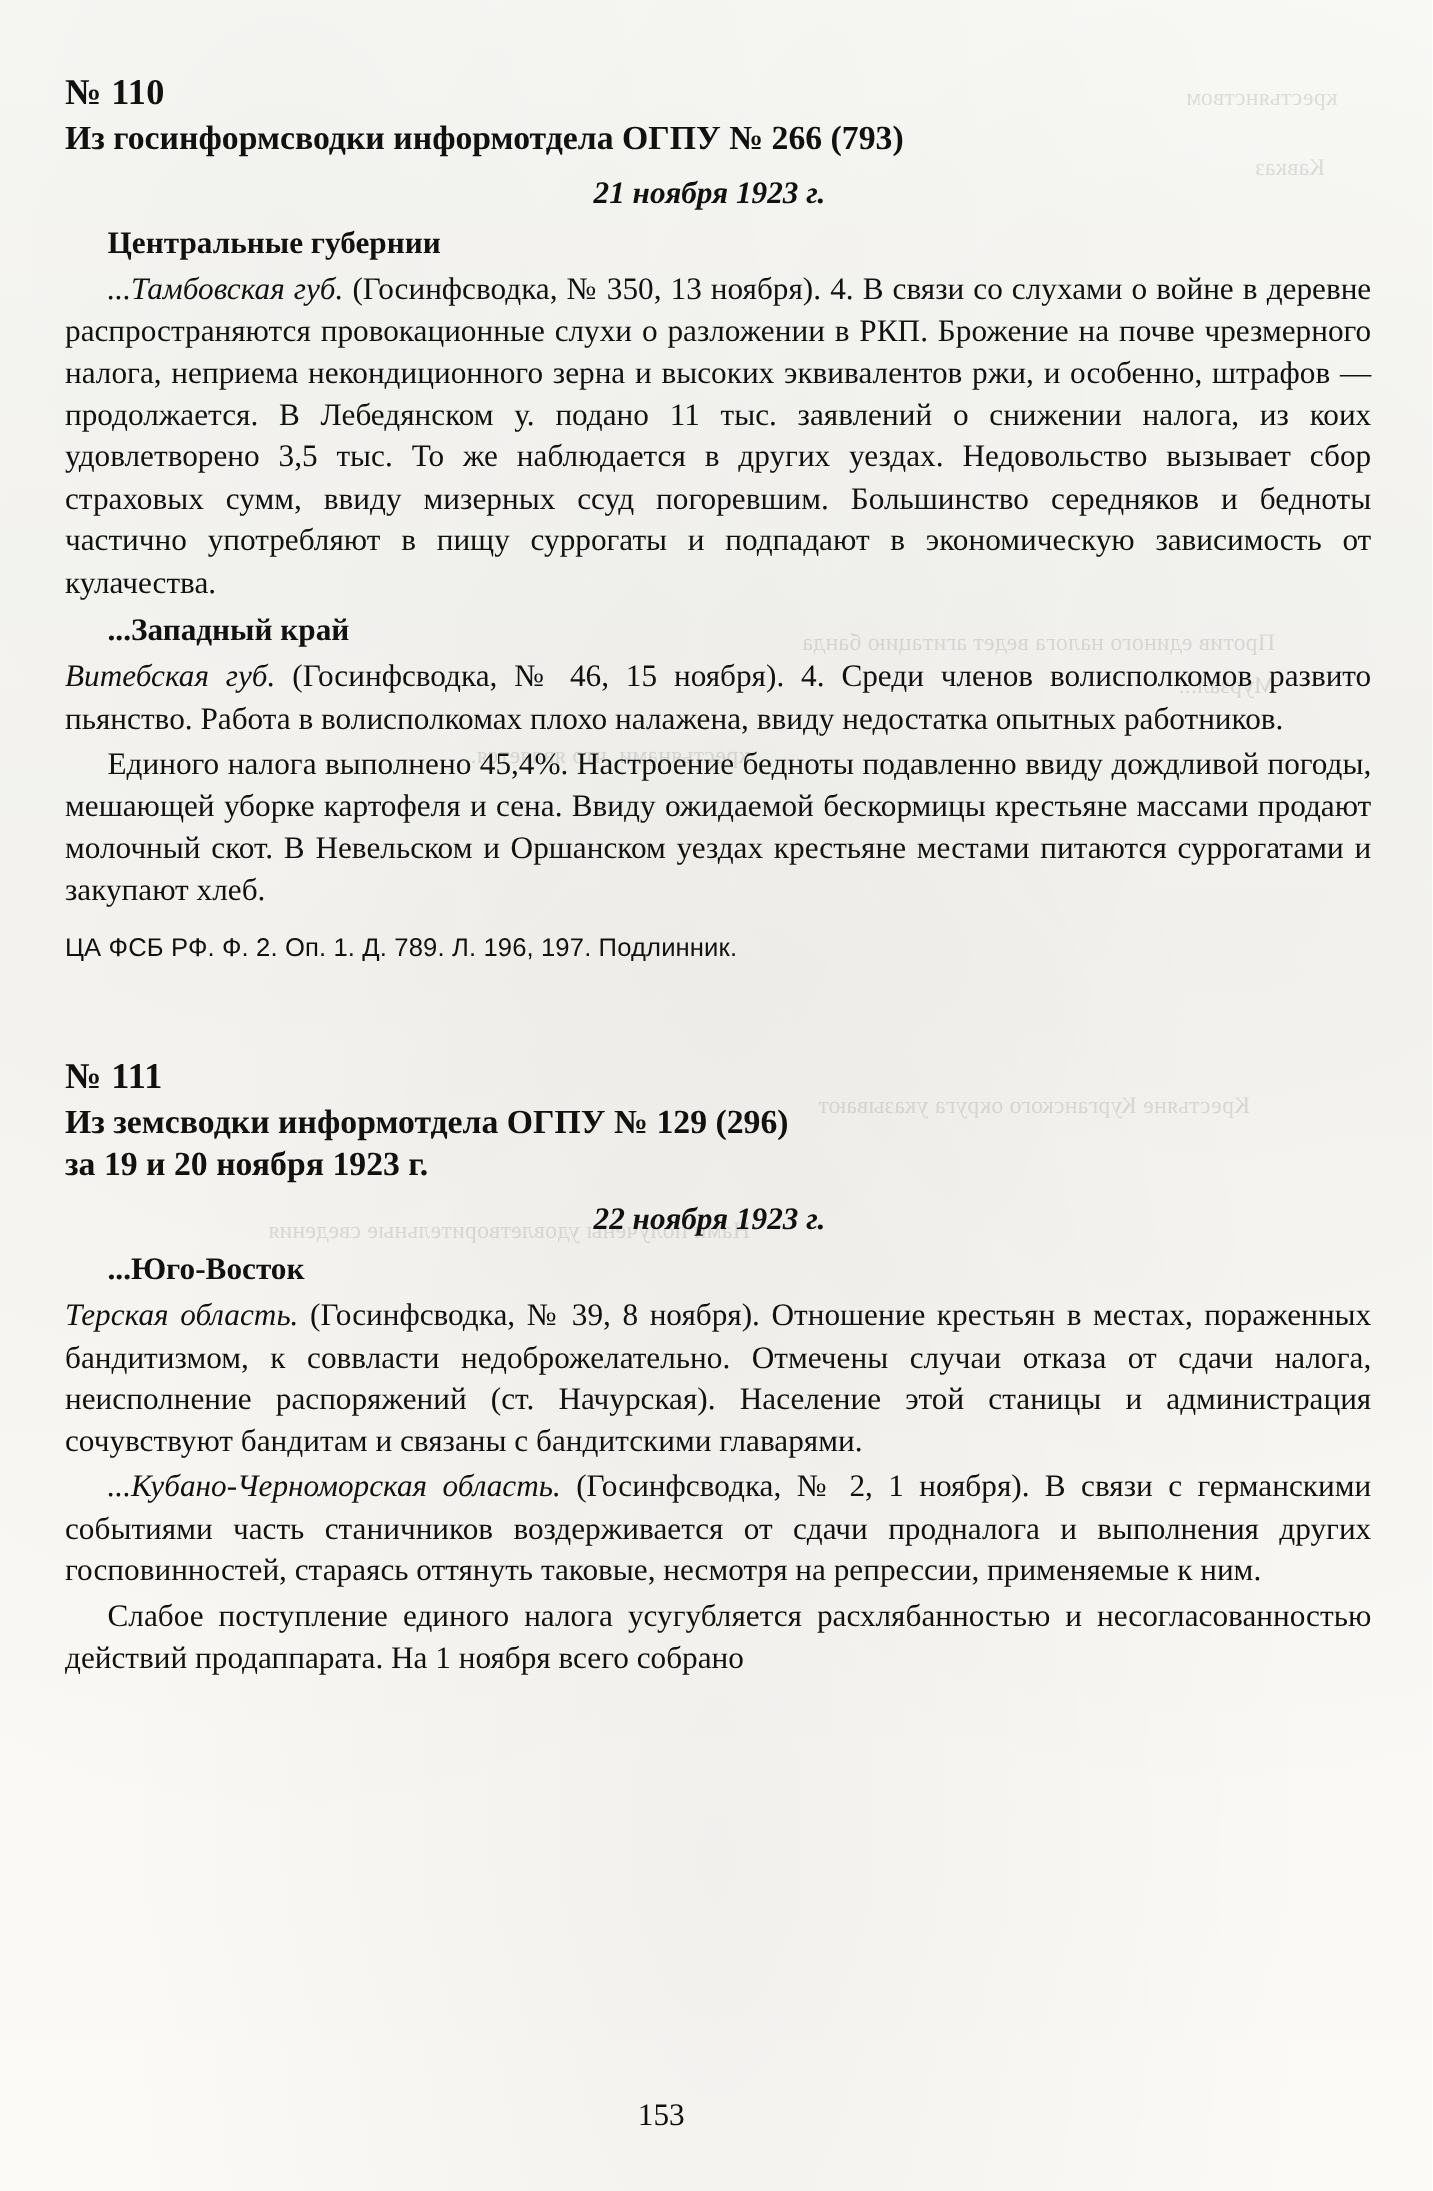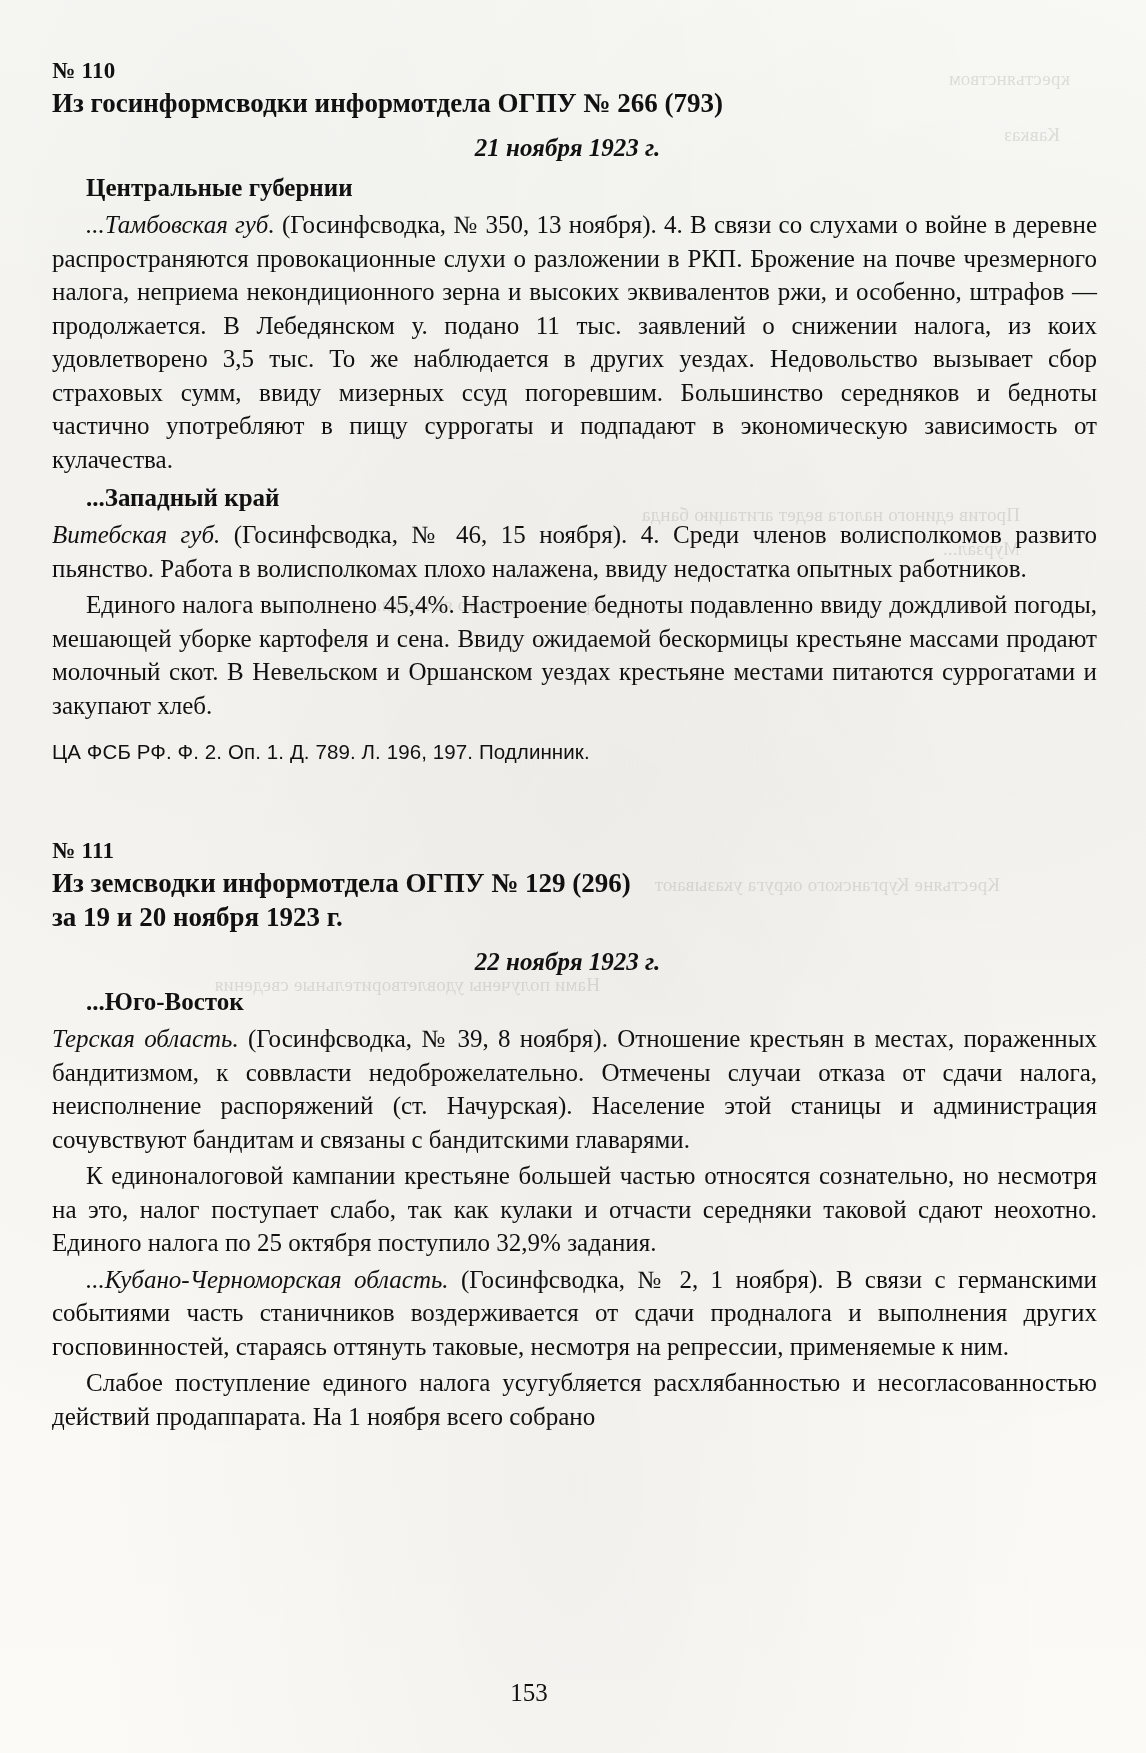--- a/index.html
+++ b/index.html
@@ -45,21 +45,21 @@
     pointer-events: none;
     user-select: none;
   }
   .content {
     position: absolute;
     left: 52px;
     top: 58px;
     width: 1045px;
   }
   .doc-num {
-    font-size: 23px;
+    font-size: 29px;
     font-weight: bold;
     letter-spacing: 0.3px;
     margin-bottom: 2px;
   }
   .doc-title {
     font-size: 27px;
     font-weight: bold;
     line-height: 34px;
     margin-bottom: 4px;
   }
@@ -138,21 +138,20 @@
     <div>
       <div class="doc-num">№ 111</div>
       <div class="doc-title">
         <div>Из земсводки информотдела ОГПУ № 129 (296)</div>
         <div>за 19 и 20 ноября 1923 г.</div>
       </div>
       <div class="doc-date">22 ноября 1923 г.</div>
 
       <div class="section-head">...Юго-Восток</div>
       <p class="body noindent"><span class="ital">Терская область.</span><span> (Госинфсводка, № 39, 8 ноября). Отношение крестьян в местах, пораженных бандитизмом, к соввласти недоброжелательно. Отмечены случаи отказа от сдачи налога, неисполнение распоряжений (ст. Начурская). Население этой станицы и администрация сочувствуют бандитам и связаны с бандитскими главарями.</span></p>
-      <p class="body"><span>К единоналоговой кампании крестьяне большей частью относятся сознательно, но несмотря на это, налог поступает слабо, так как кулаки и отчасти середняки таковой сдают неохотно. Единого налога по 25 октября поступило 32,9% задания.</span></p>
       <p class="body"><span class="ital">...Кубано-Черноморская область.</span><span> (Госинфсводка, № 2, 1 ноября). В связи с германскими событиями часть станичников воздерживается от сдачи продналога и выполнения других госповинностей, стараясь оттянуть таковые, несмотря на репрессии, применяемые к ним.</span></p>
       <p class="body"><span>Слабое поступление единого налога усугубляется расхлябанностью и несогласованностью действий продаппарата. На 1 ноября всего собрано</span></p>
     </div>
 
   </div>
 
   <div class="pagenum">153</div>
 </div>
 
 </body></html>

